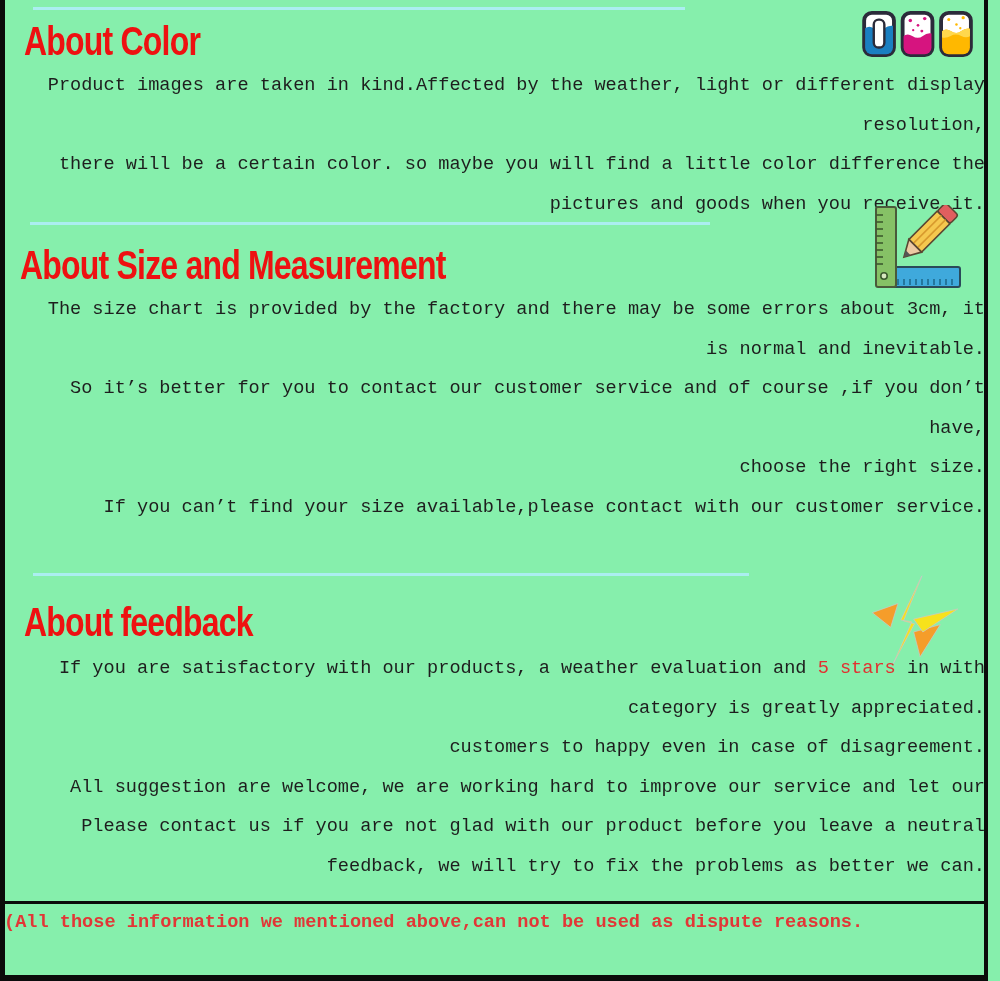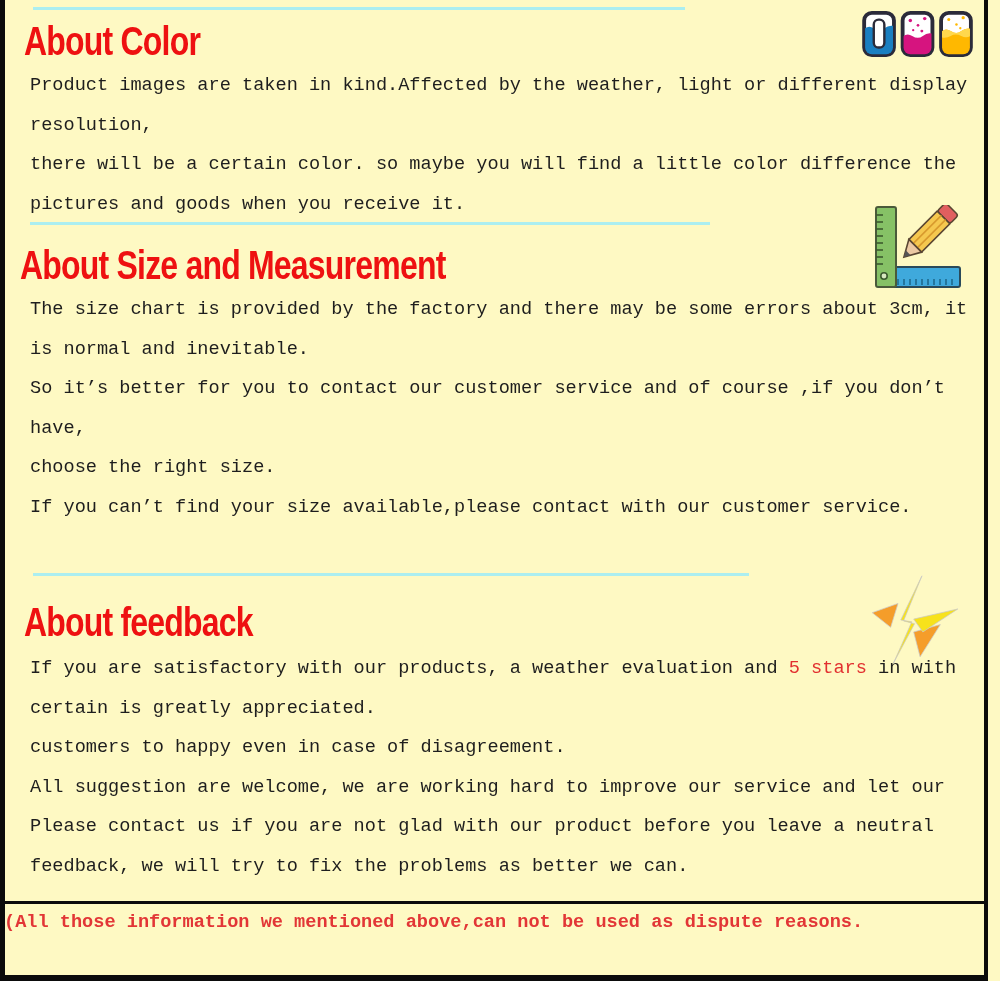--- a/index.html
+++ b/index.html
@@ -1,19 +1,19 @@
 <!DOCTYPE html>
 <html><head>
 <meta charset="utf-8">
 <style>
   html,body{margin:0;padding:0;background:#ffffff;}
   .page{
     position:relative;
     width:1000px;height:981px;
-    background:#fef9c3;
+    background:#86efac;
     overflow:hidden;
     font-family:"Liberation Mono","DejaVu Sans Mono",monospace;
   }
   
   .b-left  {position:absolute;left:0;top:0;width:5px;height:981px;background:#0b0b0b;}
   .b-right {position:absolute;left:984px;top:0;width:4px;height:981px;background:#0b0b0b;}
   .b-bottom{position:absolute;left:0;top:975px;width:988px;height:6px;background:#0b0b0b;}
   .divider {position:absolute;left:0;top:901px;width:988px;height:3px;background:#0b0b0b;}
   
   .accent{position:absolute;height:3px;background:#abeef0;}
@@ -38,20 +38,21 @@
   .h-feedback{left:24px;top:602px;}
   
   .para{
     position:absolute;
     left:30px;
     width:955px;
     font-size:18.6px;
     line-height:39.5px;
     color:#1e1e1e;
     white-space:nowrap;
+    text-align:right;
   }
   .p-color   {top:66px;}
   .p-size    {top:290px;}
   .p-feedback{top:649px;}
   .red-inline{color:#e23030;}
   
   .footer{
     position:absolute;
     left:4px;top:903px;
     width:996px;
@@ -185,21 +186,21 @@
   <div class="icon icon-star">
     <svg viewBox="0 0 100 100">
       <polygon points="3,42 31,32 23,58" fill="#f59d2a" stroke="#c9c9c9" stroke-width="0.8"></polygon>
       <polygon points="48,63 77,55 55,90" fill="#f59d2a" stroke="#c9c9c9" stroke-width="0.8"></polygon>
       <polygon points="57,2 34,50 46,52 26,97 49,54 37,51" fill="#f7e21c" stroke="#c9c9c9" stroke-width="0.8"></polygon>
       <polygon points="48,49 96,38 58,63" fill="#f7e21c" stroke="#c9c9c9" stroke-width="0.8"></polygon>
     </svg>
   </div>
   <div class="para p-feedback">
     <div class="line"><span>If you are satisfactory with our products, a weather evaluation and </span><span class="red-inline">5 stars</span><span> in with</span></div>
-    <div class="line">certain is greatly appreciated.</div>
+    <div class="line">category is greatly appreciated.</div>
     <div class="line">customers to happy even in case of disagreement.</div>
     <div class="line">All suggestion are welcome, we are working hard to improve our service and let our</div>
     <div class="line">Please contact us if you are not glad with our product before you leave a neutral</div>
     <div class="line">feedback, we will try to fix the problems as better we can.</div>
   </div>
 
   <div class="footer">
     <div class="line">(All those information we mentioned above,can not be used as dispute reasons.</div>
   </div>
 

